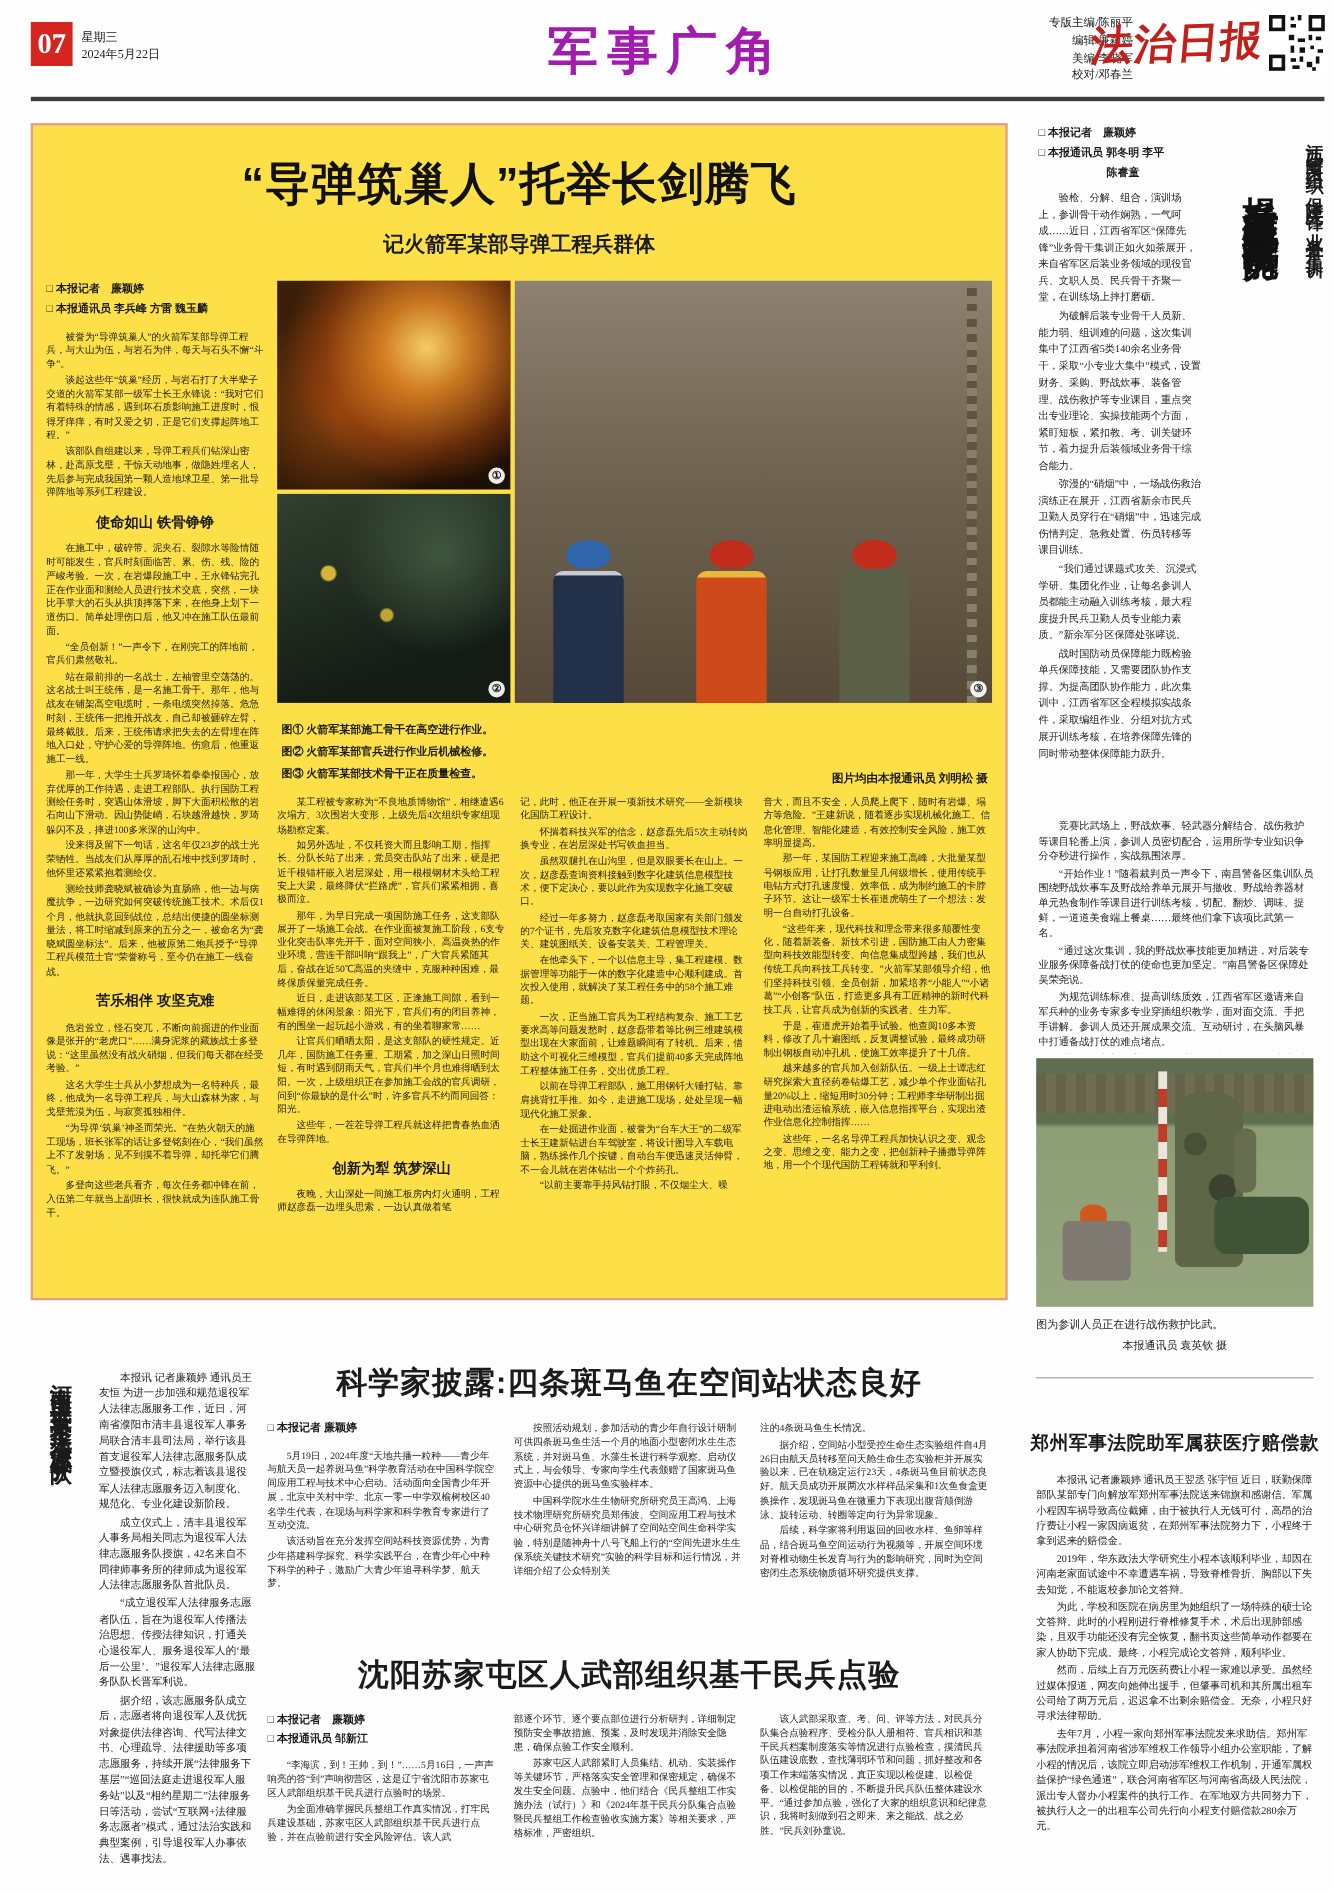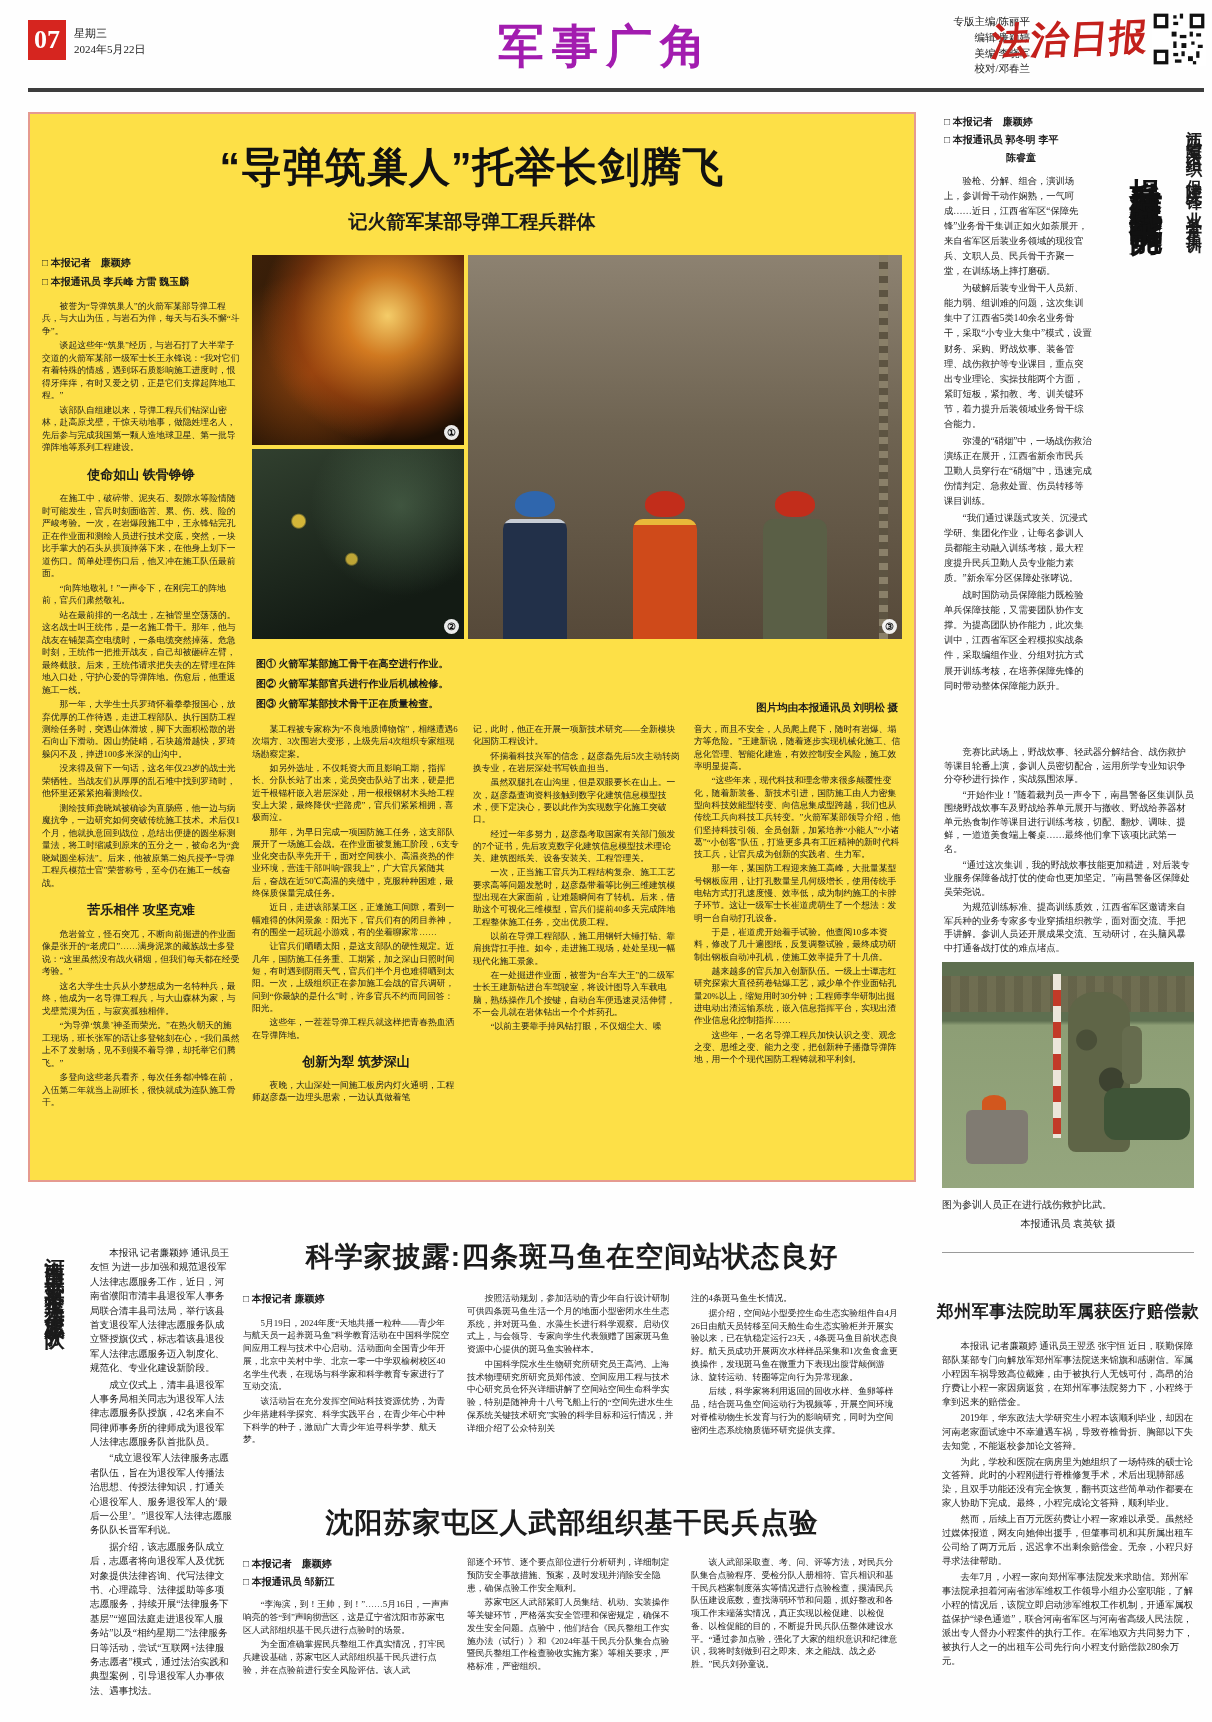--- a/index.html
+++ b/index.html
@@ -179,21 +179,21 @@
           <p>□ 本报通讯员 李兵峰 方雷 魏玉麟</p>
         </div>
         <div>
             <p class="para">被誉为“导弹筑巢人”的火箭军某部导弹工程兵，与大山为伍，与岩石为伴，每天与石头不懈“斗争”。</p>
             <p class="para">谈起这些年“筑巢”经历，与岩石打了大半辈子交道的火箭军某部一级军士长王永锋说：“我对它们有着特殊的情感，遇到坏石质影响施工进度时，恨得牙痒痒，有时又爱之切，正是它们支撑起阵地工程。”</p>
             <p class="para">该部队自组建以来，导弹工程兵们钻深山密林，赴高原戈壁，干惊天动地事，做隐姓埋名人，先后参与完成我国第一颗人造地球卫星、第一批导弹阵地等系列工程建设。</p>
           </div>
         <div class="m-subhead">使命如山 铁骨铮铮</div>
         <div>
             <p class="para">在施工中，破碎带、泥夹石、裂隙水等险情随时可能发生，官兵时刻面临苦、累、伤、残、险的严峻考验。一次，在岩爆段施工中，王永锋钻完孔正在作业面和测绘人员进行技术交底，突然，一块比手掌大的石头从拱顶摔落下来，在他身上划下一道伤口。简单处理伤口后，他又冲在施工队伍最前面。</p>
-            <p class="para">“向阵地敬礼！”一声令下，在刚完工的阵地前，官兵们肃然敬礼。</p>
+            <p class="para">“全员创新！”一声令下，在刚完工的阵地前，官兵们肃然敬礼。</p>
             <p class="para">站在最前排的一名战士，左袖管里空荡荡的。这名战士叫王统伟，是一名施工骨干。那年，他与战友在铺架高空电缆时，一条电缆突然掉落。危急时刻，王统伟一把推开战友，自己却被砸碎左臂，最终截肢。后来，王统伟请求把失去的左臂埋在阵地入口处，守护心爱的导弹阵地。伤愈后，他重返施工一线。</p>
             <p class="para">那一年，大学生士兵罗琦怀着拳拳报国心，放弃优厚的工作待遇，走进工程部队。执行国防工程测绘任务时，突遇山体滑坡，脚下大面积松散的岩石向山下滑动。因山势陡峭，石块越滑越快，罗琦躲闪不及，摔进100多米深的山沟中。</p>
             <p class="para">没来得及留下一句话，这名年仅23岁的战士光荣牺牲。当战友们从厚厚的乱石堆中找到罗琦时，他怀里还紧紧抱着测绘仪。</p>
             <p class="para">测绘技师龚晓斌被确诊为直肠癌，他一边与病魔抗争，一边研究如何突破传统施工技术。术后仅1个月，他就执意回到战位，总结出便捷的圆坐标测量法，将工时缩减到原来的五分之一，被命名为“龚晓斌圆坐标法”。后来，他被原第二炮兵授予“导弹工程兵模范士官”荣誉称号，至今仍在施工一线奋战。</p>
           </div>
         <div class="m-subhead">苦乐相伴 攻坚克难</div>
         <div>
             <p class="para">危岩耸立，怪石突兀，不断向前掘进的作业面像是张开的“老虎口”……满身泥浆的藏族战士多登说：“这里虽然没有战火硝烟，但我们每天都在经受考验。”</p>
             <p class="para">这名大学生士兵从小梦想成为一名特种兵，最终，他成为一名导弹工程兵，与大山森林为家，与戈壁荒漠为伍，与寂寞孤独相伴。</p>
             <p class="para">“为导弹‘筑巢’神圣而荣光。”在热火朝天的施工现场，班长张军的话让多登铭刻在心，“我们虽然上不了发射场，见不到摸不着导弹，却托举它们腾飞。”</p>
@@ -246,29 +246,30 @@
             <div class="m-subhead">创新为犁 筑梦深山</div>
             <div>
                 <p class="para">夜晚，大山深处一间施工板房内灯火通明，工程师赵彦磊一边埋头思索，一边认真做着笔</p>
               </div>
           </div>
           <div class="m-tc cont">
               <p class="para">记，此时，他正在开展一项新技术研究——全新模块化国防工程设计。</p>
               <p class="para">怀揣着科技兴军的信念，赵彦磊先后5次主动转岗换专业，在岩层深处书写铁血担当。</p>
               <p class="para">虽然双腿扎在山沟里，但是双眼要长在山上。一次，赵彦磊查询资料接触到数字化建筑信息模型技术，便下定决心，要以此作为实现数字化施工突破口。</p>
               <p class="para">经过一年多努力，赵彦磊考取国家有关部门颁发的7个证书，先后攻克数字化建筑信息模型技术理论关、建筑图纸关、设备安装关、工程管理关。</p>
+              <p class="para">在他牵头下，一个以信息主导，集工程建模、数据管理等功能于一体的数字化建造中心顺利建成。首次投入使用，就解决了某工程任务中的58个施工难题。</p>
               <p class="para">一次，正当施工官兵为工程结构复杂、施工工艺要求高等问题发愁时，赵彦磊带着等比例三维建筑模型出现在大家面前，让难题瞬间有了转机。后来，借助这个可视化三维模型，官兵们提前40多天完成阵地工程整体施工任务，交出优质工程。</p>
               <p class="para">以前在导弹工程部队，施工用钢钎大锤打钻、靠肩挑背扛手推。如今，走进施工现场，处处呈现一幅现代化施工景象。</p>
               <p class="para">在一处掘进作业面，被誉为“台车大王”的二级军士长王建新钻进台车驾驶室，将设计图导入车载电脑，熟练操作几个按键，自动台车便迅速灵活伸臂，不一会儿就在岩体钻出一个个炸药孔。</p>
               <p class="para">“以前主要靠手持风钻打眼，不仅烟尘大、噪</p>
             </div>
           <div class="m-tc cont">
               <p class="para">音大，而且不安全，人员爬上爬下，随时有岩爆、塌方等危险。”王建新说，随着逐步实现机械化施工、信息化管理、智能化建造，有效控制安全风险，施工效率明显提高。</p>
+              <p class="para">那一年，某国防工程迎来施工高峰，大批量某型号钢板应用，让打孔数量呈几何级增长，使用传统手电钻方式打孔速度慢、效率低，成为制约施工的卡脖子环节。这让一级军士长崔道虎萌生了一个想法：发明一台自动打孔设备。</p>
               <p class="para">“这些年来，现代科技和理念带来很多颠覆性变化，随着新装备、新技术引进，国防施工由人力密集型向科技效能型转变、向信息集成型跨越，我们也从传统工兵向科技工兵转变。”火箭军某部领导介绍，他们坚持科技引领、全员创新，加紧培养“小能人”“小诸葛”“小创客”队伍，打造更多具有工匠精神的新时代科技工兵，让官兵成为创新的实践者、生力军。</p>
-              <p class="para">那一年，某国防工程迎来施工高峰，大批量某型号钢板应用，让打孔数量呈几何级增长，使用传统手电钻方式打孔速度慢、效率低，成为制约施工的卡脖子环节。这让一级军士长崔道虎萌生了一个想法：发明一台自动打孔设备。</p>
               <p class="para">于是，崔道虎开始着手试验。他查阅10多本资料，修改了几十遍图纸，反复调整试验，最终成功研制出钢板自动冲孔机，使施工效率提升了十几倍。</p>
               <p class="para">越来越多的官兵加入创新队伍。一级上士谭志红研究探索大直径药卷钻爆工艺，减少单个作业面钻孔量20%以上，缩短用时30分钟；工程师李华研制出掘进电动出渣运输系统，嵌入信息指挥平台，实现出渣作业信息化控制指挥……</p>
               <p class="para">这些年，一名名导弹工程兵加快认识之变、观念之变、思维之变、能力之变，把创新种子播撒导弹阵地，用一个个现代国防工程铸就和平利剑。</p>
             </div>
         </div>
       </div>
     </div>
   </div>
 
   <div class="right-art">

